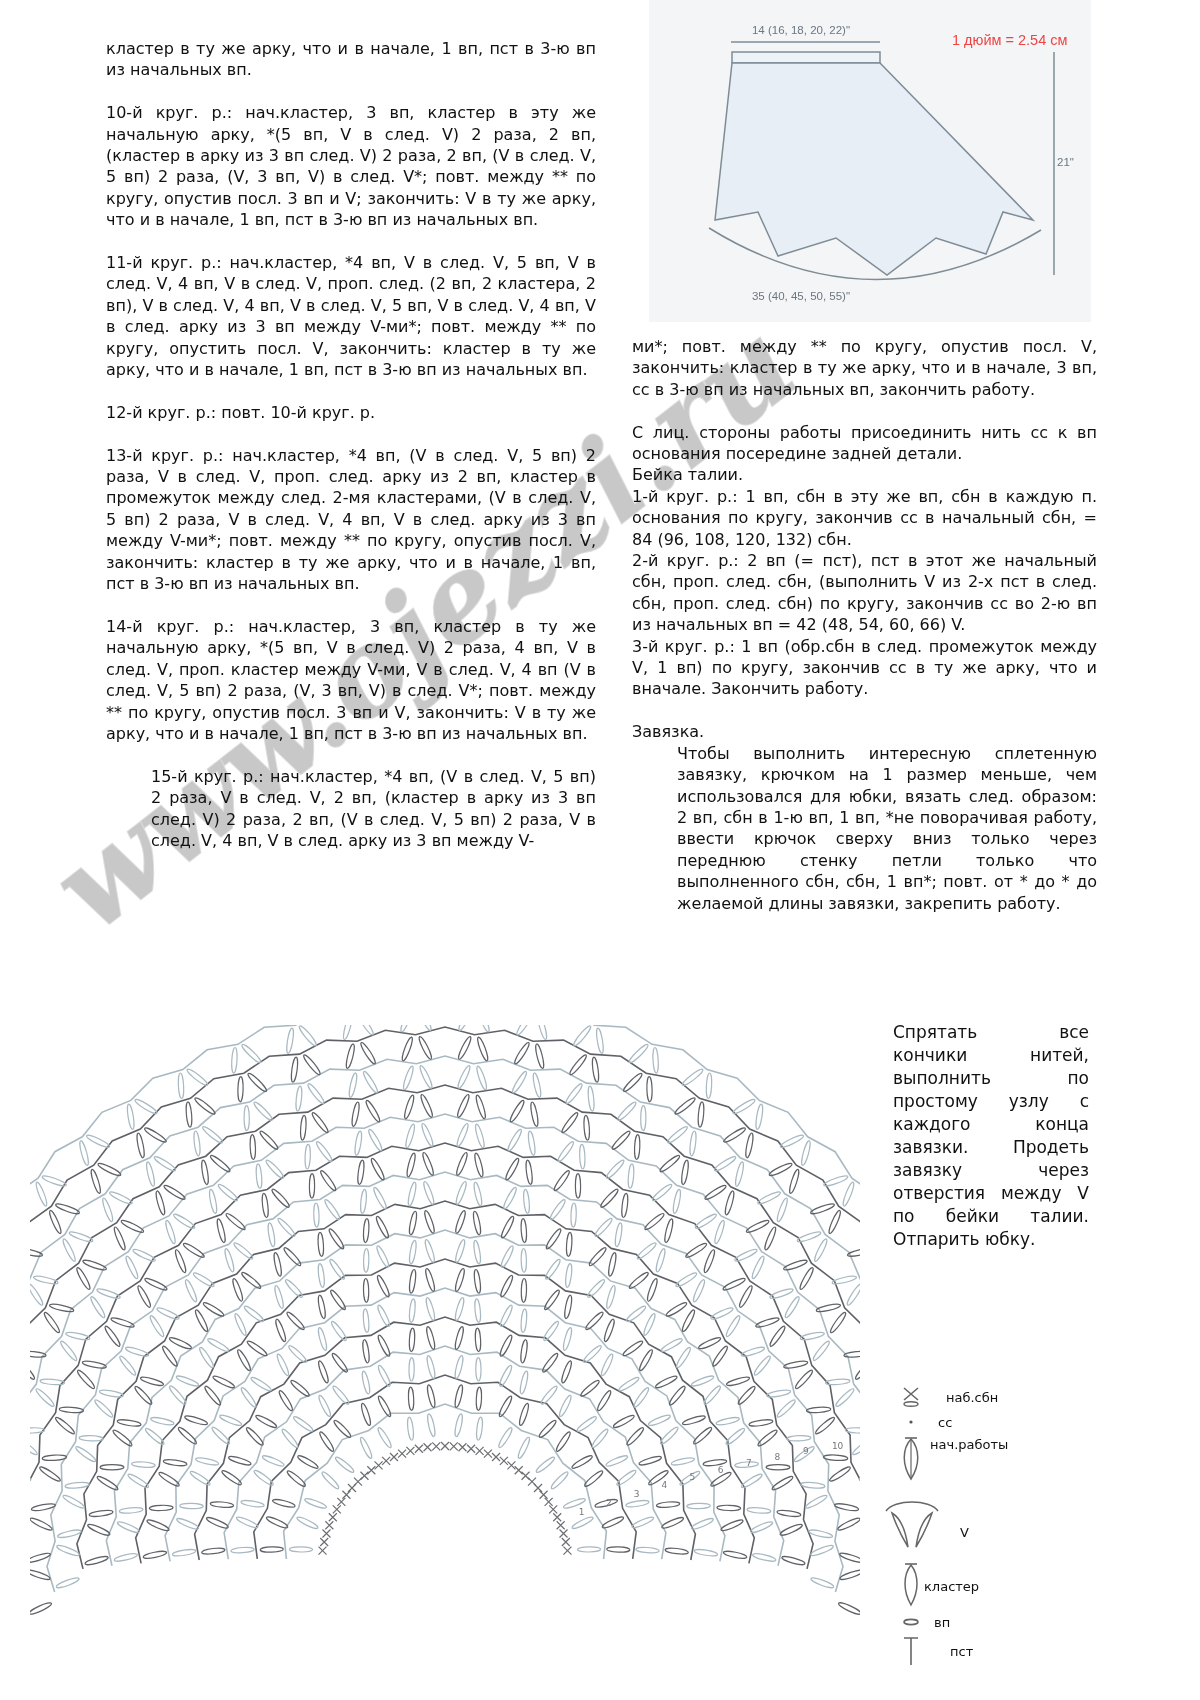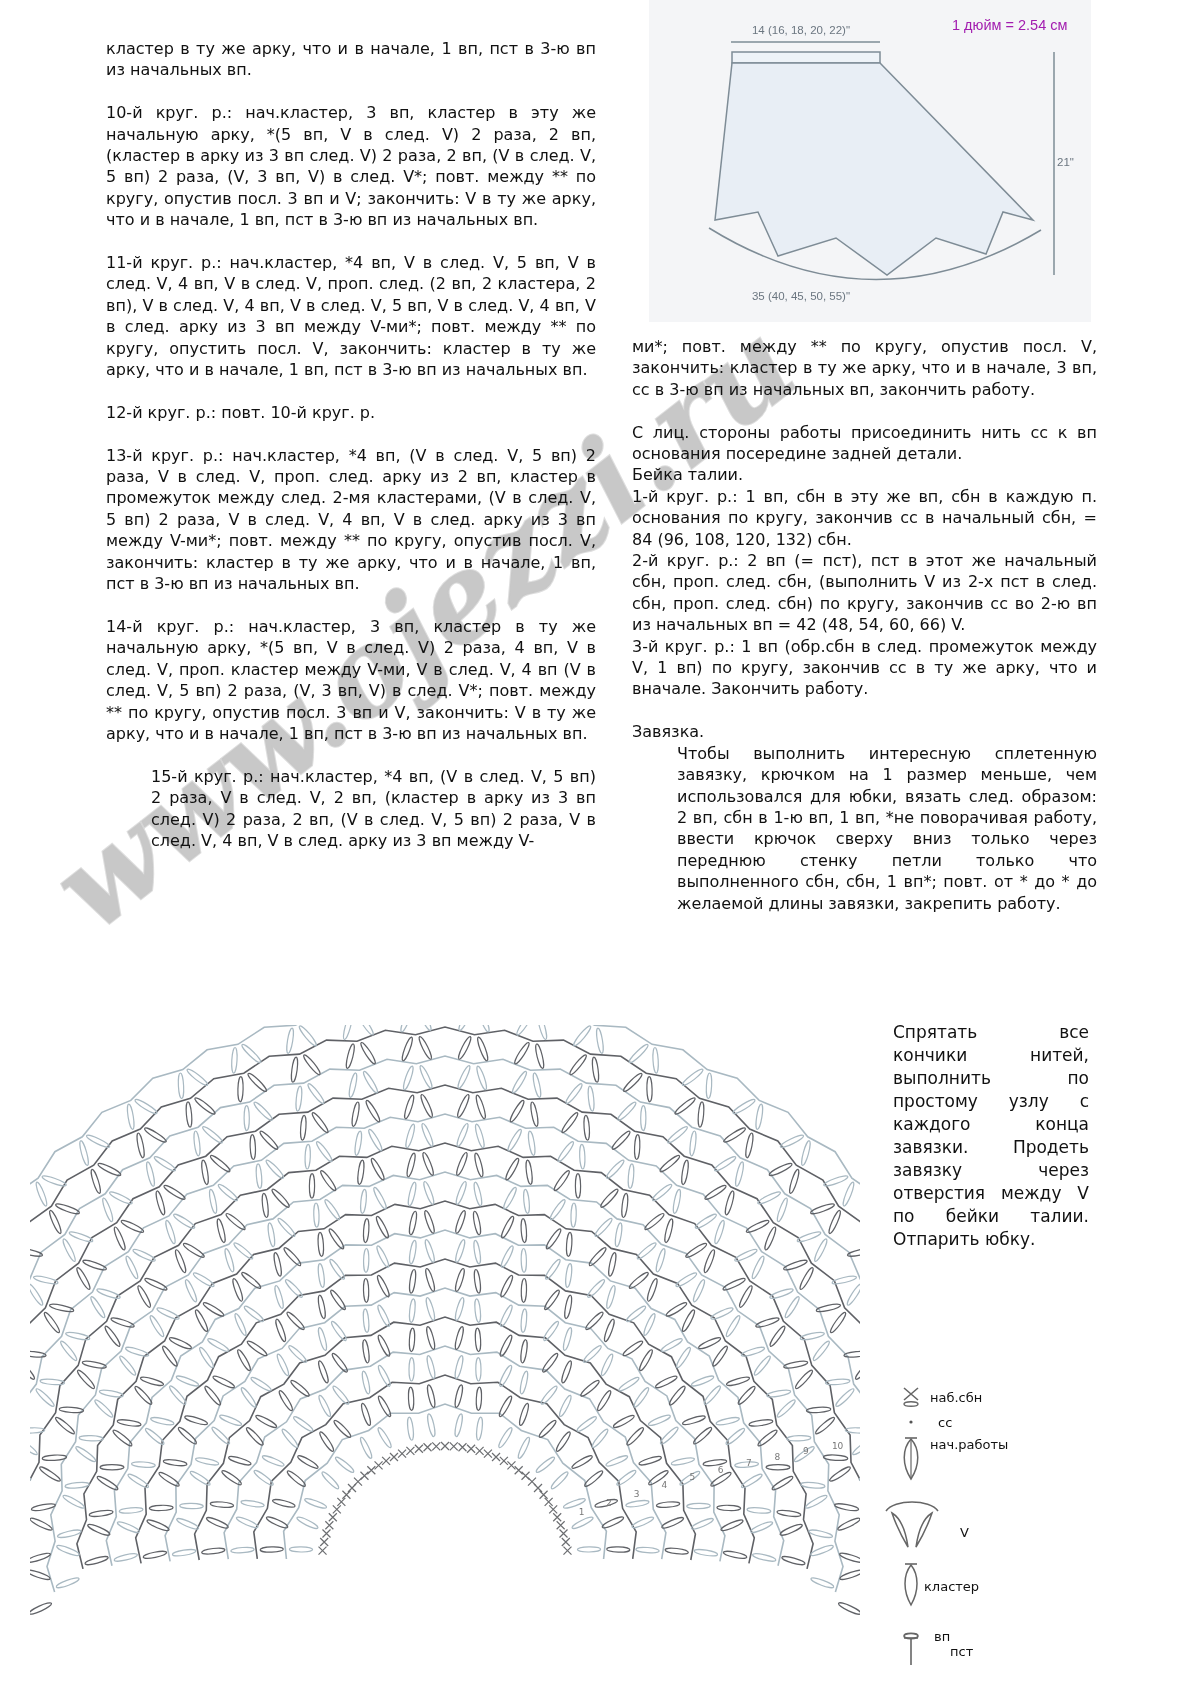--- a/index.html
+++ b/index.html
@@ -7,21 +7,21 @@
          font-family: "DejaVu Sans", sans-serif; color: #111; }
   .col { position: absolute; font-size: 16px; line-height: 21.4px; }
   .col p { margin: 0 0 21.4px 0; text-align: justify; }
   .col p.tight { margin: 0; }
   .col p.last { margin-bottom: 0; margin-left: 45px; }
   #col-left { left: 106px; top: 38px; width: 490px; }
   #col-right { left: 632px; top: 336px; width: 465px; }
   #finish-block { position: absolute; left: 893px; top: 1021px; width: 196px; font-size: 17px; line-height: 23px; text-align: justify; }
   #schematic { position: absolute; left: 649px; top: 0; width: 442px; height: 322px; background: #f4f5f7; }
   #schematic svg { width: 100%; height: 100%; }
-  #inch-note { position: absolute; left: 952px; top: 17px; font-family: "Liberation Sans", sans-serif; font-size: 14.5px; color: #a21caf; }
+  #inch-note { position: absolute; left: 952px; top: 32px; font-family: "Liberation Sans", sans-serif; font-size: 14.5px; color: #ef4444; }
   #chart { position: absolute; left: 30px; top: 1025px; width: 830px; height: 620px; }
   #legend { position: absolute; left: 880px; top: 1385px; width: 200px; height: 300px; }
   .legend-item { position: absolute; display: flex; align-items: center; }
   .legend-label { font-family: "DejaVu Sans", sans-serif; font-size: 13px; color: #111; }
   #watermark { position: absolute; left: 0; top: 0; width: 1200px; height: 1700px; pointer-events: none; }
 </style>
 </head>
 <body>
 
 <svg id="watermark" viewBox="0 0 1200 1700">
@@ -828,21 +828,21 @@
     <ellipse cx="923.7" cy="757.8" rx="12.8" ry="2.6" transform="rotate(48.3 923.7 757.8)" fill="none" stroke="#a9b9c2" stroke-width="1.2"></ellipse>
     <text x="947.4" y="405.0" font-size="9" font-family="DejaVu Sans, sans-serif" fill="#777">15</text>
   </svg>
 
 <div id="legend">
   <div class="legend-item" style="left:18px; top:0px;">
     <svg width="26" height="24" viewBox="0 0 26 24">
       <path d="M6,3 L20,15 M20,3 L6,15" stroke="#666" stroke-width="1.6" fill="none"></path>
       <ellipse cx="13" cy="19" rx="7" ry="2.3" fill="none" stroke="#666" stroke-width="1.4"></ellipse>
     </svg>
-    <span class="legend-label" style="margin-left:6px">наб.сбн</span>
+    <span class="legend-label" style="margin-left:22px">наб.сбн</span>
   </div>
   <div class="legend-item" style="left:18px; top:28px;">
     <svg width="26" height="18" viewBox="0 0 26 18">
       <circle cx="13" cy="9" r="1.6" fill="#555"></circle>
     </svg>
     <span class="legend-label" style="margin-left:14px">сс</span>
   </div>
   <div class="legend-item" style="left:18px; top:50px;">
     <svg width="26" height="46" viewBox="0 0 26 46">
       <path d="M7,3 L19,3" stroke="#666" stroke-width="1.6"></path>
@@ -859,21 +859,21 @@
     </svg>
     <span class="legend-label" style="margin-left:16px; margin-top:18px">V</span>
   </div>
   <div class="legend-item" style="left:18px; top:176px;">
     <svg width="26" height="46" viewBox="0 0 26 46">
       <path d="M7,3 L19,3" stroke="#666" stroke-width="1.6"></path>
       <path d="M13,4 C5,14 5,30 13,44 C21,30 21,14 13,4 Z" fill="none" stroke="#666" stroke-width="1.5"></path>
     </svg>
     <span class="legend-label" style="margin-top:4px">кластер</span>
   </div>
-  <div class="legend-item" style="left:18px; top:242px;">
+  <div class="legend-item" style="left:18px; top:228px;">
     <svg width="26" height="18" viewBox="0 0 26 18">
       <ellipse cx="13" cy="9" rx="7" ry="2.6" fill="none" stroke="#666" stroke-width="1.6"></ellipse>
     </svg>
     <span class="legend-label" style="margin-left:10px">вп</span>
   </div>
   <div class="legend-item" style="left:18px; top:250px;">
     <svg width="26" height="32" viewBox="0 0 26 32">
       <path d="M6,3 L20,3 M13,3 L13,30" stroke="#666" stroke-width="1.6" fill="none"></path>
     </svg>
     <span class="legend-label" style="margin-left:26px">пст</span>

